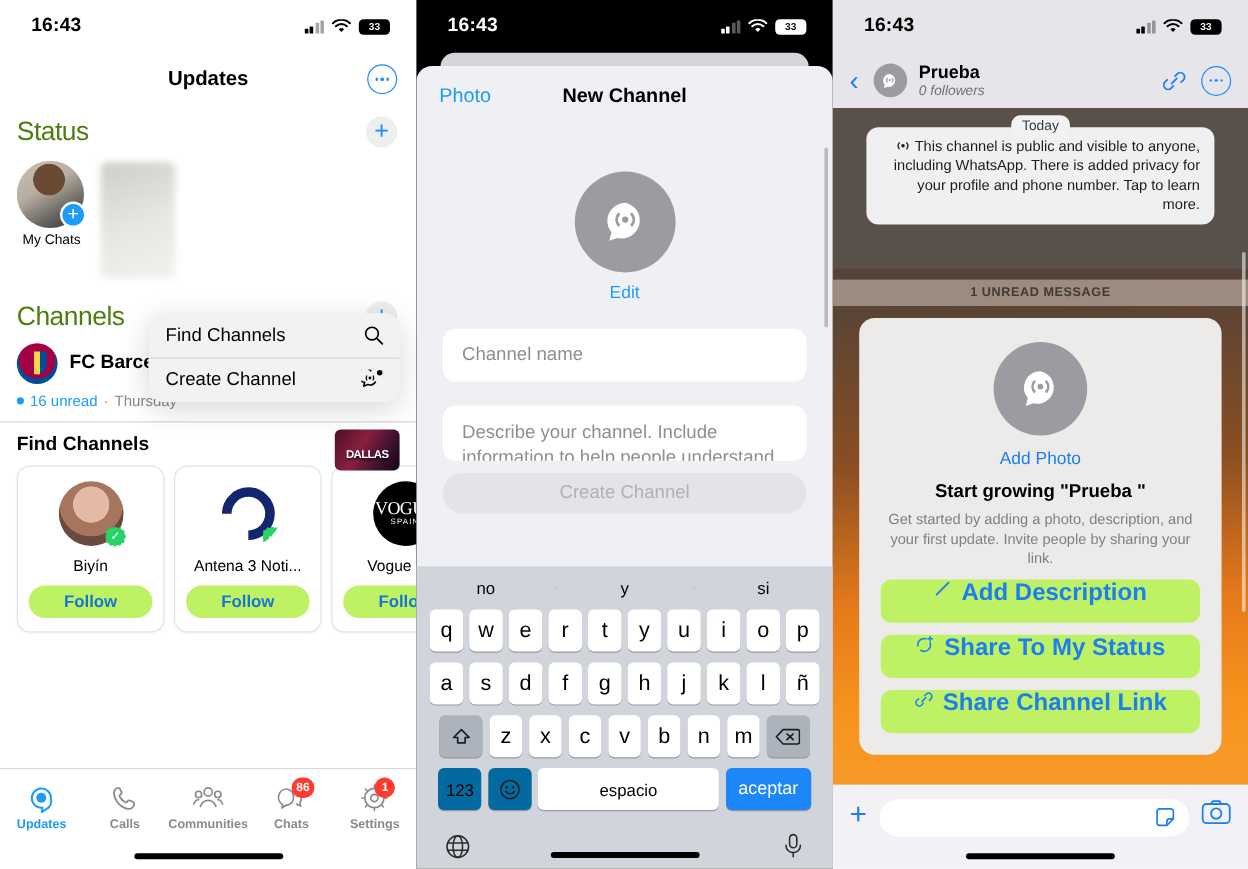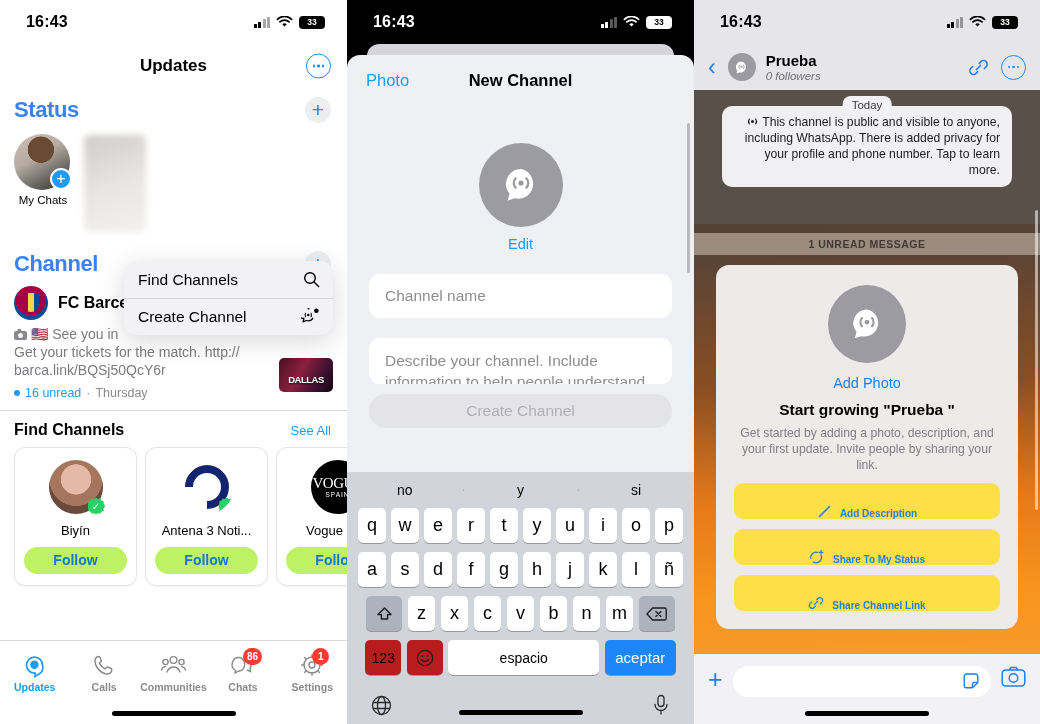--- a/index.html
+++ b/index.html
@@ -54,21 +54,21 @@
     width: 25px; height: 25px; border-radius: 50%;
     border: 1.4px solid #1a8cff; display: flex; align-items: center;
     justify-content: center; gap: 2px;
   }
   .circ-btn i { width: 2.6px; height: 2.6px; border-radius: 50%; background: #1a8cff; display: block; }
 
   .sec-head {
     display: flex; align-items: center; justify-content: space-between;
     padding: 9px 16px 7px 14px;
   }
-  .sec-head .h { font-size: 22px; font-weight: bold; letter-spacing: -.4px; color: #3b82f6; }
+  .sec-head .h { font-size: 22px; font-weight: normal; letter-spacing: -.4px; color: #4d7c0f; }
   .plus-btn {
     width: 26px; height: 26px; border-radius: 50%; background: #eceef0;
     display:flex; align-items:center; justify-content:center;
     font-size: 21px; color: #1a8cff; line-height: 1; font-weight: 300;
     padding-bottom: 2px;
   }
 
   .status-row { display: flex; align-items: flex-start; padding: 4px 0 10px 14px; gap: 12px; }
   .my-status { width: 58px; text-align: center; }
   .avatar-wrap { position: relative; width: 56px; height: 56px; }
@@ -229,21 +229,21 @@
   }
   .kb-row { display: flex; justify-content: center; gap: 5.5px; margin-bottom: 9px; }
   .key {
     background: #fff; border-radius: 5px; height: 35px; width: 27.5px;
     display: flex; align-items: center; justify-content: center;
     font-size: 18px; color: #000; box-shadow: 0 1px 0 rgba(0,0,0,.28);
   }
   .key.wide { width: 36px; background: #adb3bd; }
   .key.space { width: 151px; }
   .key.accept { width: 71px; background: #1d86f9; color: #fff; font-size: 15px; }
-  .key.num { width: 36px; background: #b91c1c; font-size: 14px; }
+  .key.num { width: 36px; background: #0369a1; font-size: 14px; }
   .kb-bottom { display: flex; align-items: center; justify-content: space-between; padding: 2px 24px 0; height: 40px; }
   .kb-bottom span { font-size: 19px; color: #2b2b2b; }
   .kb-home { position: absolute; bottom: 9px; left: 50%; transform: translateX(-50%); width: 124px; height: 5px; background: #000; border-radius: 3px; }
 
   
   .panel.right { background: #f2f2f6; }
   .r-statusbar { background: #e6e6ea; }
   .r-nav {
     height: 46px; background: #e6e6ea; display: flex; align-items: center;
     padding: 0 14px 0 10px; gap: 8px;
@@ -282,23 +282,23 @@
   }
   .grow-card {
     margin: 10px 22px 0; background: #ecebe9; border-radius: 13px;
     padding: 20px 18px 18px; text-align: center;
   }
   .grow-ava { width: 78px; height: 78px; border-radius: 50%; background: #9b9ba1; margin: 0 auto; display: flex; align-items: center; justify-content: center; }
   .add-photo { font-size: 14.5px; color: #1d7ef0; margin-top: 12px; }
   .grow-title { font-size: 15.5px; font-weight: bold; color: #000; margin-top: 10px; }
   .grow-desc { font-size: 12.2px; color: #7f7f86; line-height: 16px; margin-top: 6px; }
   .action-btn {
-    margin-top: 10px; height: 36px; border-radius: 9px; background: #fde047;
-    display: flex; align-items: flex-end; justify-content: center; gap: 8px;
-    color: #1d7ef0; font-size: 10px; font-weight: bold;
+    margin-top: 10px; height: 36px; border-radius: 9px; background: #bef264;
+    display: flex; align-items: flex-start; justify-content: center; gap: 8px;
+    color: #1d7ef0; font-size: 20px; font-weight: bold;
   }
   .r-inputbar {
     position: absolute; left: 0; right: 0; bottom: 0; height: 70px;
     background: #f2f2f6; display: flex; align-items: flex-start;
     padding: 12px 14px 0; gap: 10px;
   }
   .r-plus { font-size: 25px; color: #1d7ef0; font-weight: 300; line-height: 26px; }
   .r-input {
     flex: 1; height: 31px; background: #fff; border-radius: 16px;
     display: flex; align-items: center; justify-content: flex-end; padding-right: 9px;
@@ -355,41 +355,28 @@
         <div class="avatar-wrap">
           <div class="avatar-img"></div>
           <div class="avatar-badge">+</div>
         </div>
         <div class="lbl">My Chats</div>
       </div>
       <div class="status-tile"></div>
     </div>
 
     <div class="sec-head">
-      <div class="h">Channel</div>
+      <div class="h">Channels</div>
       <div class="plus-btn">+</div>
     </div>
 
     <div class="chan-row">
       <div class="chan-top">
         <div class="chan-ava"></div>
         <div class="chan-name">FC Barcel</div>
-      </div>
-      <div class="chan-preview">
-        <span>
-          <svg width="13" height="11" viewBox="0 0 13 11" style="display:inline-block;vertical-align:-1px">
-            <rect x="0" y="2" width="13" height="9" rx="2" fill="#8a8a8e"></rect>
-            <rect x="3.4" y="0" width="4" height="2.6" rx="1" fill="#8a8a8e"></rect>
-            <circle cx="6.5" cy="6.5" r="2.5" fill="#f4f4f6"></circle>
-          </svg>
-        </span>
-        <span>🇺🇸</span>
-        <span>See you in</span><br>
-        <span>Get your tickets for the match. http://</span><br>
-        <span>barca.link/BQSj50QcY6r</span>
       </div>
       <div class="chan-meta">
         <span class="dot-blue"></span>
         <span class="unread">16 unread</span>
         <span>·</span>
         <span>Thursday</span>
       </div>
       <div class="thumb">
         <span>DALLAS</span>
       </div>

